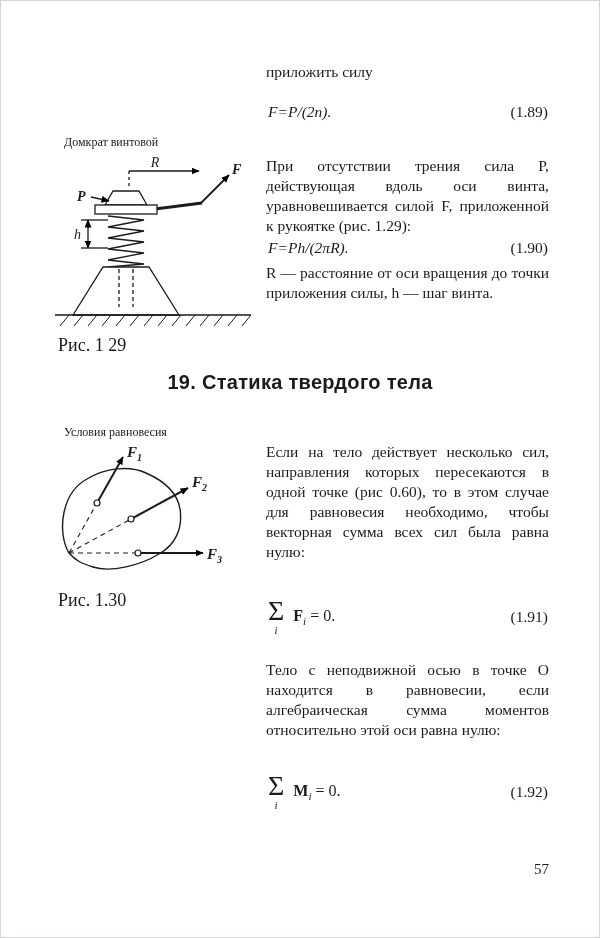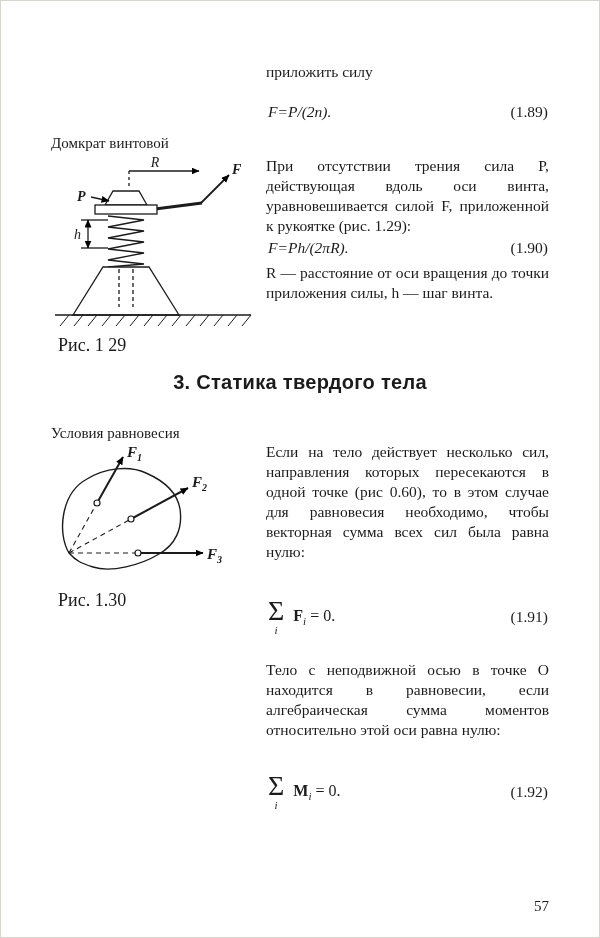--- a/index.html
+++ b/index.html
@@ -8,37 +8,37 @@
   .page {
     position:relative; width:600px; height:938px; background:#ffffff;
     border:1px solid #d6d5d0; overflow:hidden;
   }
   .para {
     position:absolute; left:265px; width:283px;
     font-size:15.5px; line-height:20px; text-align:justify;
   }
   .intro { position:absolute; left:265px; top:60px; width:283px; font-size:15.5px; line-height:21px; }
   .just { text-align:justify; text-align-last:justify; }
-  .side-label { position:absolute; left:50px; font-size:15px; }
+  .side-label { position:absolute; left:63px; font-size:12px; }
   .caption { position:absolute; left:57px; font-size:18px; }
   .eq-row { position:absolute; left:267px; width:280px; display:flex; align-items:center; }
   .formula { font-style:italic; font-size:15.5px; }
   .eq-no { margin-left:auto; font-size:15.5px; font-style:normal; }
   .heading {
     position:absolute; left:0; top:370px; width:100%; text-align:center;
     font-family:"Liberation Sans","DejaVu Sans",sans-serif; font-size:20px; font-weight:700;
     letter-spacing:0.3px;
   }
   .sum { display:inline-flex; flex-direction:column; align-items:center; line-height:1; margin-right:9px; }
   .sum-sym { font-size:28px; line-height:26px; }
   .sum-sub { font-size:11px; font-style:italic; margin-top:1px; }
   .eq-main { font-size:16px; }
   .vec { font-weight:bold; }
   .eq-main sub { font-size:11px; font-style:italic; }
-  .page-number { position:absolute; left:500px; top:897px; width:48px; text-align:right; font-size:15px; }
+  .page-number { position:absolute; left:500px; top:860px; width:48px; text-align:right; font-size:15px; }
   .fig { position:absolute; }
 </style>
 </head>
 <body>
 
 <div class="page">
 
   <div class="intro">
     <div>приложить силу</div>
   </div>
@@ -85,21 +85,21 @@
   </svg>
   <div class="caption" style="top:334px">Рис. 1 29</div>
 
   <div class="para" style="top:155px">При отсутствии трения сила P, действующая вдоль оси винта, уравновешивается силой F, приложенной к рукоятке (рис. 1.29):</div>
   <div class="eq-row" style="top:238px">
     <span class="formula">F=Ph/(2πR).</span>
     <span class="eq-no">(1.90)</span>
   </div>
   <div class="para" style="top:262px">R — расстояние от оси вращения до точки приложения силы, h — шаг винта.</div>
 
-  <div class="heading">3. Статика твердого тела</div>
+  <div class="heading">19. Статика твердого тела</div>
 
   <div class="side-label" style="top:424px">Условия равновесия</div>
 
   <svg class="fig" style="left:52px; top:440px;" width="215" height="148" viewBox="0 0 215 148">
     <defs>
       <marker id="a2" markerWidth="10" markerHeight="8" refX="7.5" refY="3.5" orient="auto" markerUnits="userSpaceOnUse">
         <path d="M0,0 L8,3.5 L0,7 Z"></path>
       </marker>
     </defs>
     <g stroke="#1b1b1b" fill="none">

